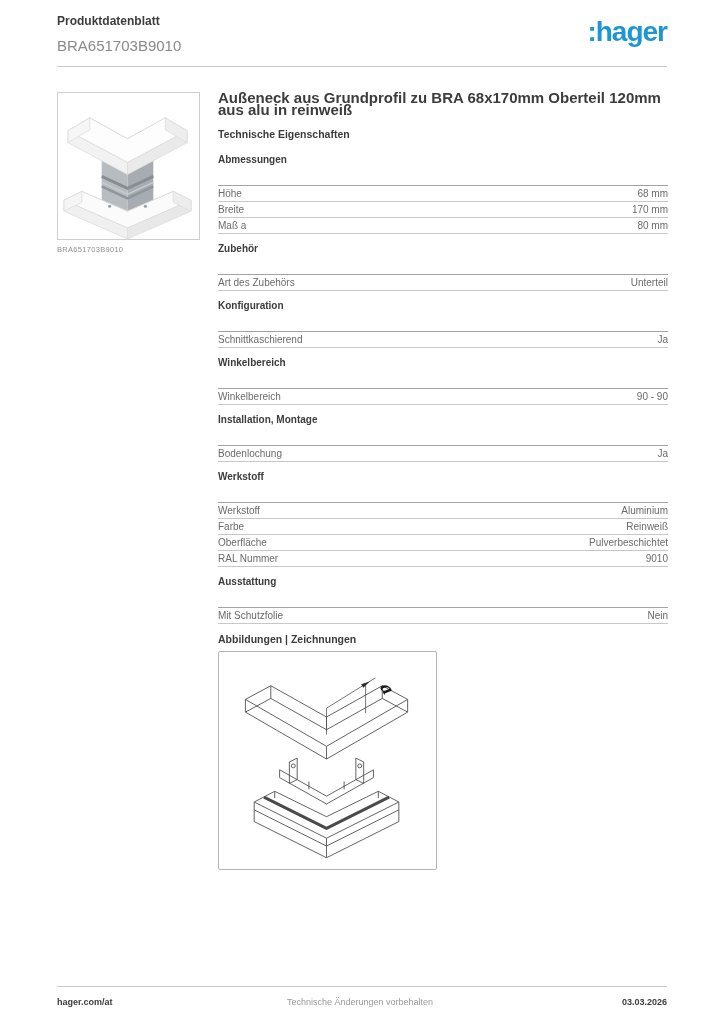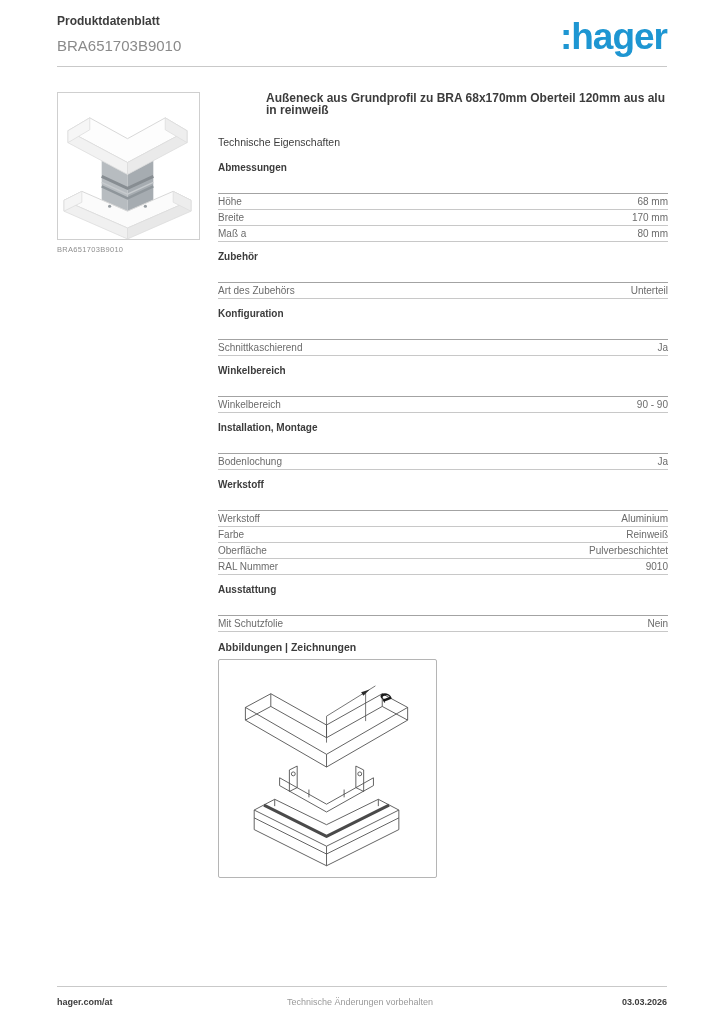--- a/index.html
+++ b/index.html
@@ -3,31 +3,31 @@
 <meta charset="utf-8">
 <style>
   * { margin:0; padding:0; box-sizing:border-box; }
   html,body { background:#ffffff; }
   body { font-family:"Liberation Sans", sans-serif; }
   .page { position:relative; width:724px; height:1024px; background:#fff; overflow:hidden; }
 
   
   .hdr-title { position:absolute; left:57px; top:14px; font-size:12px; font-weight:bold; color:#3d3d3d; }
   .hdr-code  { position:absolute; left:57px; top:37px; font-size:15px; color:#8a8a8a; }
-  .hdr-logo  { position:absolute; right:57px; top:16px; font-size:37px; font-weight:bold; color:#1e96d2; letter-spacing:-1px; }
+  .hdr-logo  { position:absolute; right:57px; top:16px; font-size:28px; font-weight:bold; color:#1e96d2; letter-spacing:-1px; }
   .hdr-rule  { position:absolute; left:57px; right:57px; top:66px; height:1px; background:#c9c9c9; }
 
   
   .photo-box { position:absolute; left:57px; top:92px; width:143px; height:148px; border:1px solid #cfcfcf; background:#fff; }
   .photo-caption { position:absolute; left:57px; top:245px; font-size:7.5px; color:#8f8f8f; letter-spacing:.3px; }
 
   
   .col { position:absolute; left:218px; top:92px; width:450px; }
-  .prod-title { font-size:12px; font-weight:bold; color:#3c3c3c; line-height:12px;margin-left:48px; }
-  .tech-heading { margin-top:20px; font-size:10.5px; font-weight:normal; color:#3c3c3c; line-height:12px; }
+  .prod-title { font-size:15px; font-weight:bold; color:#3c3c3c; line-height:12px; }
+  .tech-heading { margin-top:12px; font-size:10.5px; font-weight:bold; color:#3c3c3c; line-height:12px; }
   .sections { margin-top:14px; }
   .spec-section { margin-bottom:9px; }
   .spec-heading { font-size:10px; font-weight:bold; color:#3c3c3c; line-height:11px; padding-bottom:20px; border-bottom:1px solid #a3a3a3; }
   .spec-row { display:flex; justify-content:space-between; padding:1.5px 0; border-bottom:1px solid #c8c8c8; font-size:10px; line-height:12px; color:#6b6b6b;gap:44px; }
   .spec-value { text-align:center; }
 
   .drawings-heading { margin-top:9px; font-size:10.5px; font-weight:bold; color:#3c3c3c; line-height:12px; }
   .drawing-box { margin-top:6px; width:219px; height:219px; border:1px solid #b5b5b5; border-radius:2px; background:#fff; }
 
   

